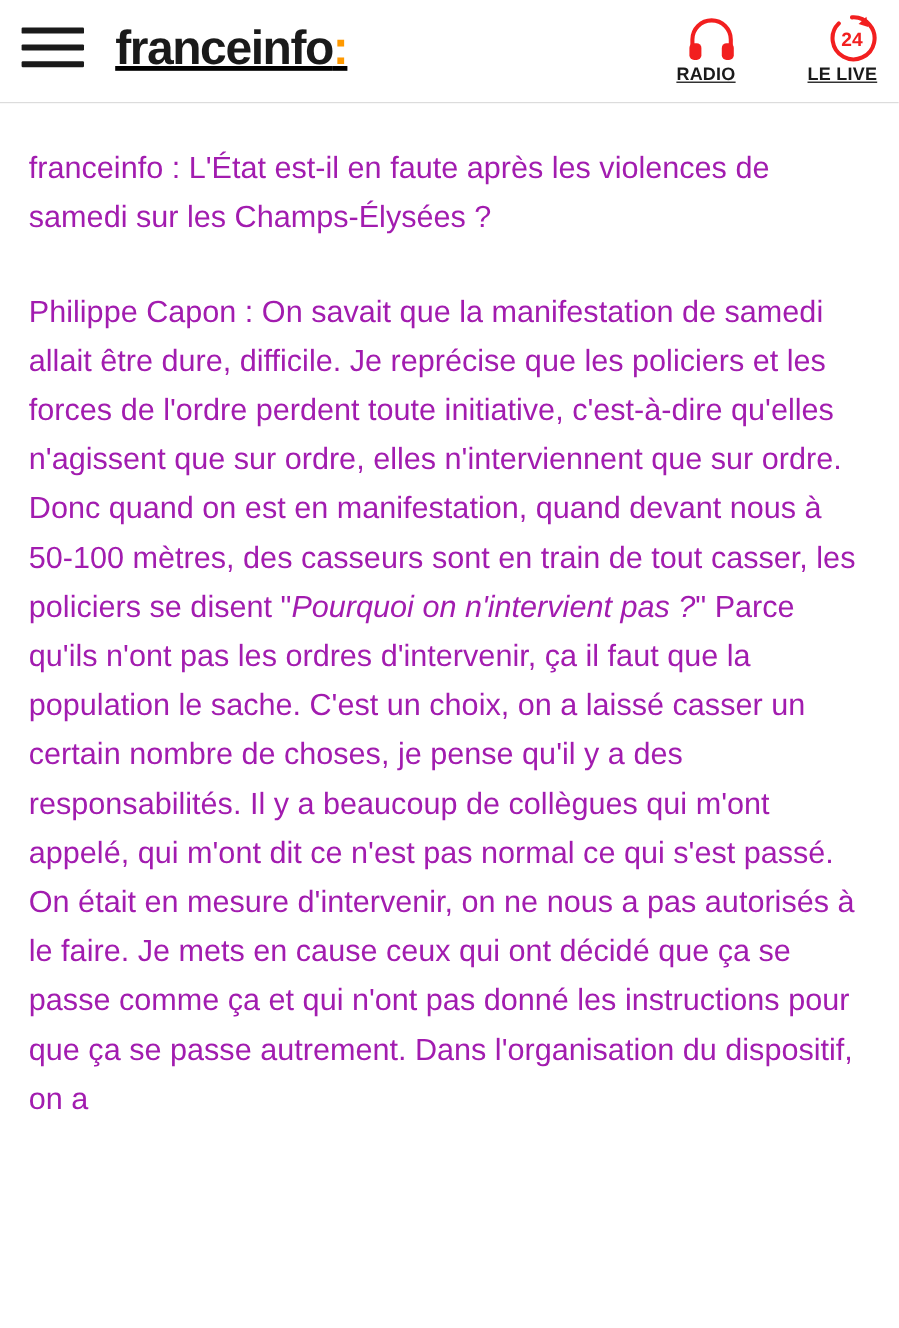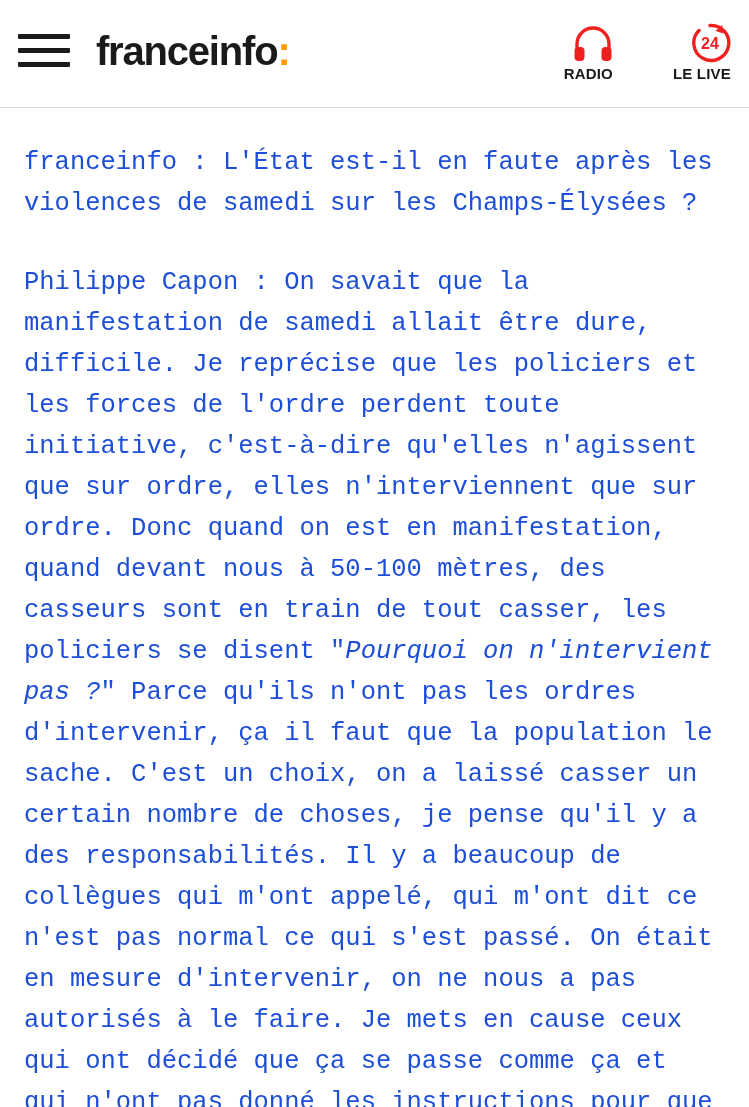--- a/index.html
+++ b/index.html
@@ -11,26 +11,27 @@
   }
   body {
     width: 749px;
     min-height: 1107px;
     overflow: hidden;
   }
 
   
   .header {
     position: relative;
-    height: 108px;
+    height: 86px;
     background: #ffffff;
     border-bottom: 1px solid #dcdcdc;
     display: flex;
     align-items: center;
     padding: 0 18px;
+    text-decoration: underline;
   }
   .burger {
     width: 52px;
     height: 40px;
     display: flex;
     flex-direction: column;
     justify-content: center;
     gap: 9px;
     cursor: pointer;
     flex: 0 0 auto;
@@ -88,23 +89,23 @@
   }
   .hdr-item.live { width: 90px; }
 
   
   .article {
     padding: 34px 24px 0 24px;
   }
   .para {
     font-size: 25.5px;
     line-height: 41px;
-    color: #1d4ed8;
+    color: #a21caf;
     margin: 0 0 38px 0;
-    font-family: Liberation Mono, monospace;
+    font-family: Liberation Sans, sans-serif;
   }
   .para.last { margin-bottom: 15px; }
   .quote-it { font-style: italic; }
 </style>
 </head>
 <body>
 
 <div class="header">
 
   <div class="burger">

